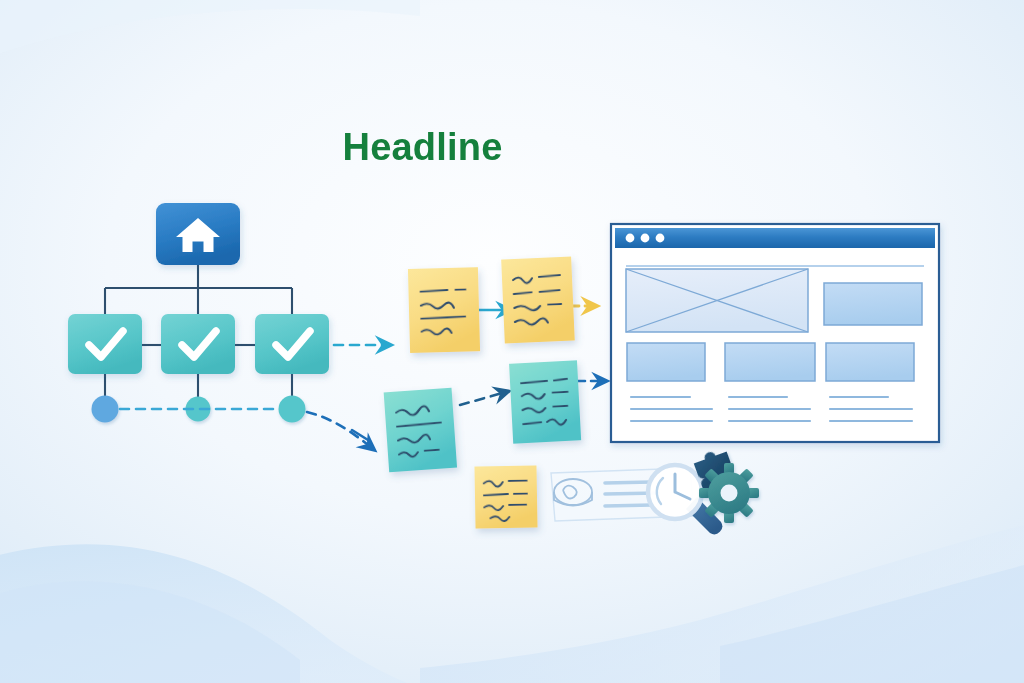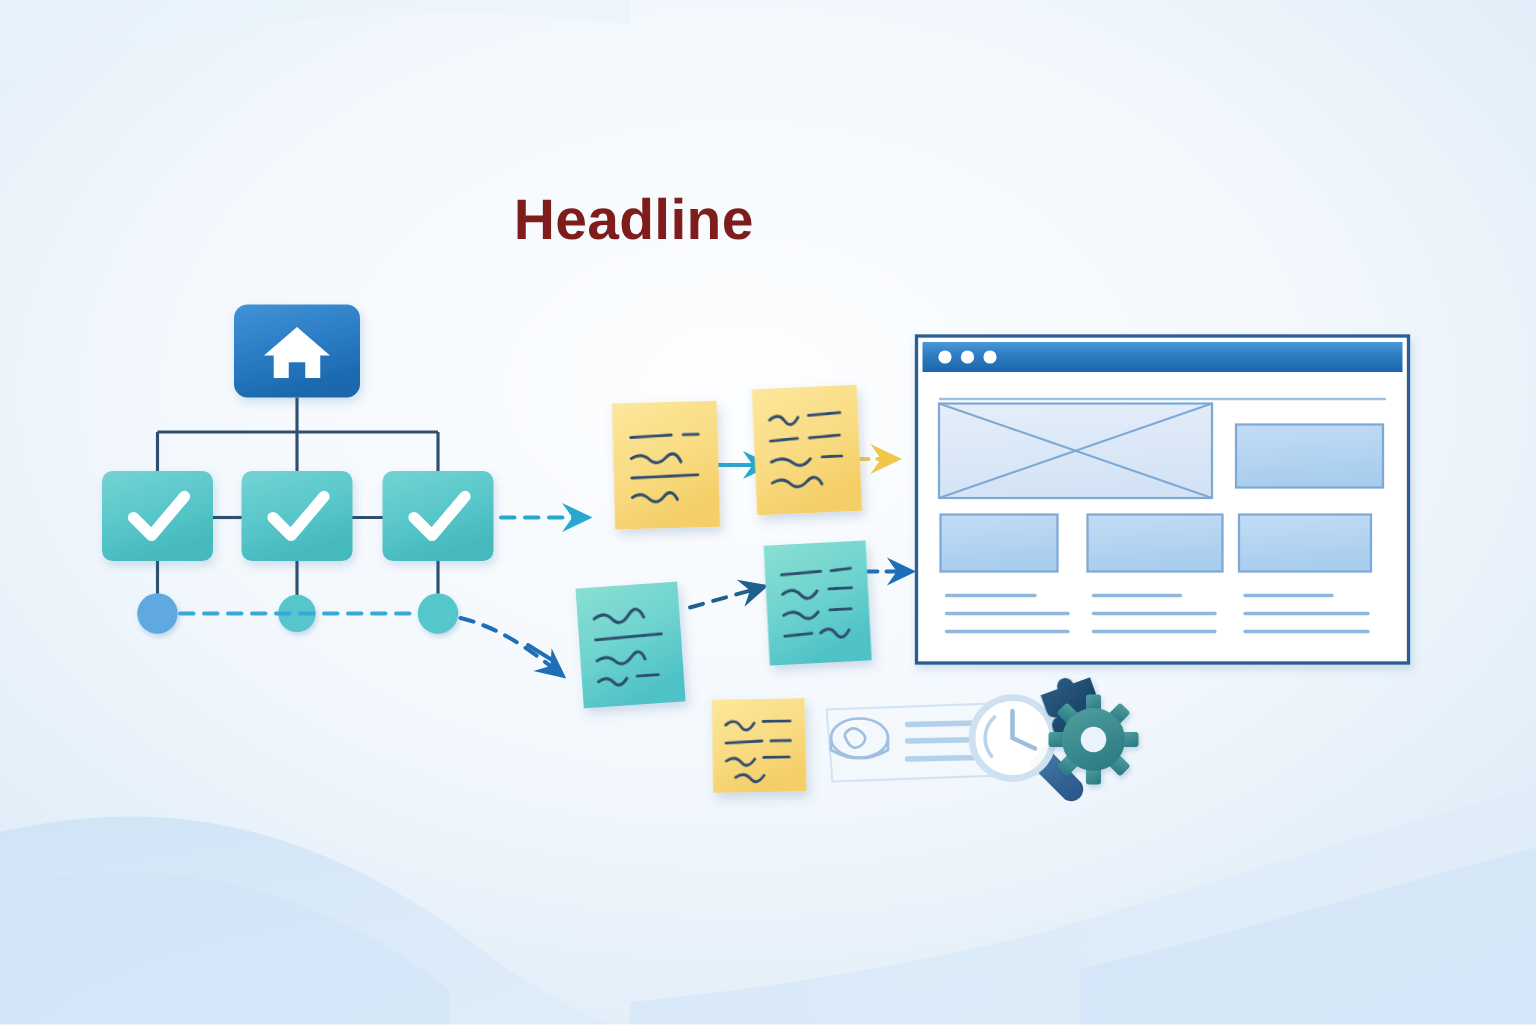--- a/index.html
+++ b/index.html
@@ -26,21 +26,21 @@
   #headline {
     position: absolute;
     left: 0;
     top: 126px;
     width: 845px;
     text-align: center;
     font-family: "Liberation Sans", sans-serif;
     font-size: 38px;
     font-weight: bold;
     letter-spacing: 0.2px;
-    color: #7f1d1d;
+    color: #15803d;
     user-select: none;
   }
 </style>
 </head>
 <body>
 
 <div id="stage">
 
   <svg id="bg-svg" viewBox="0 0 1024 683">
     <defs>

